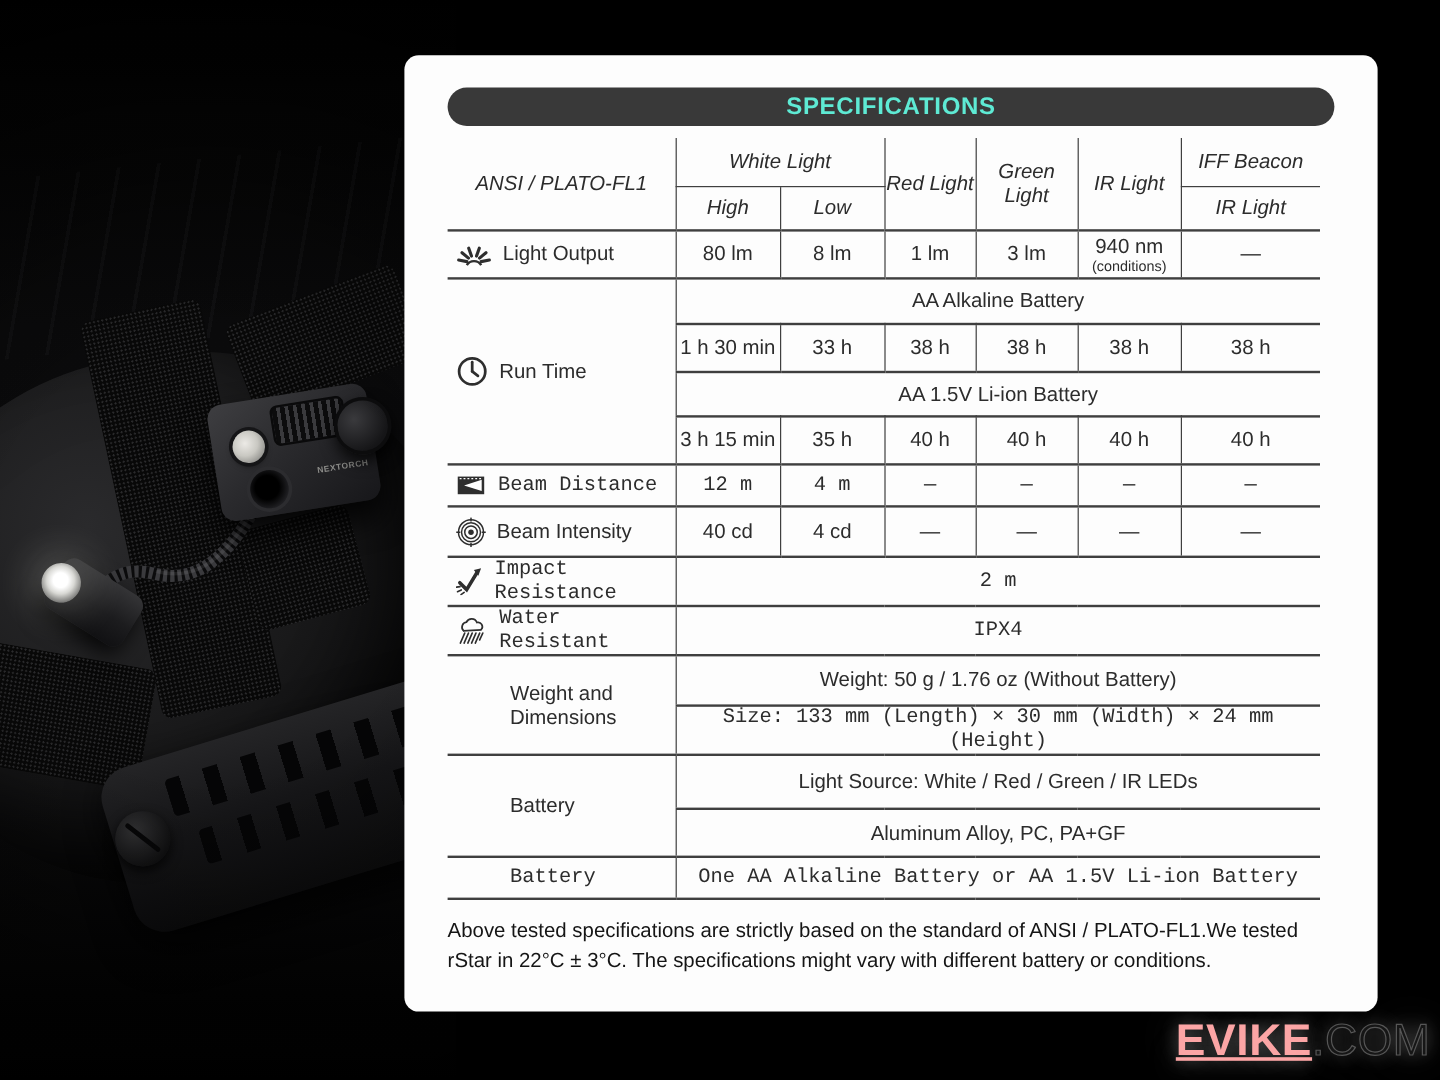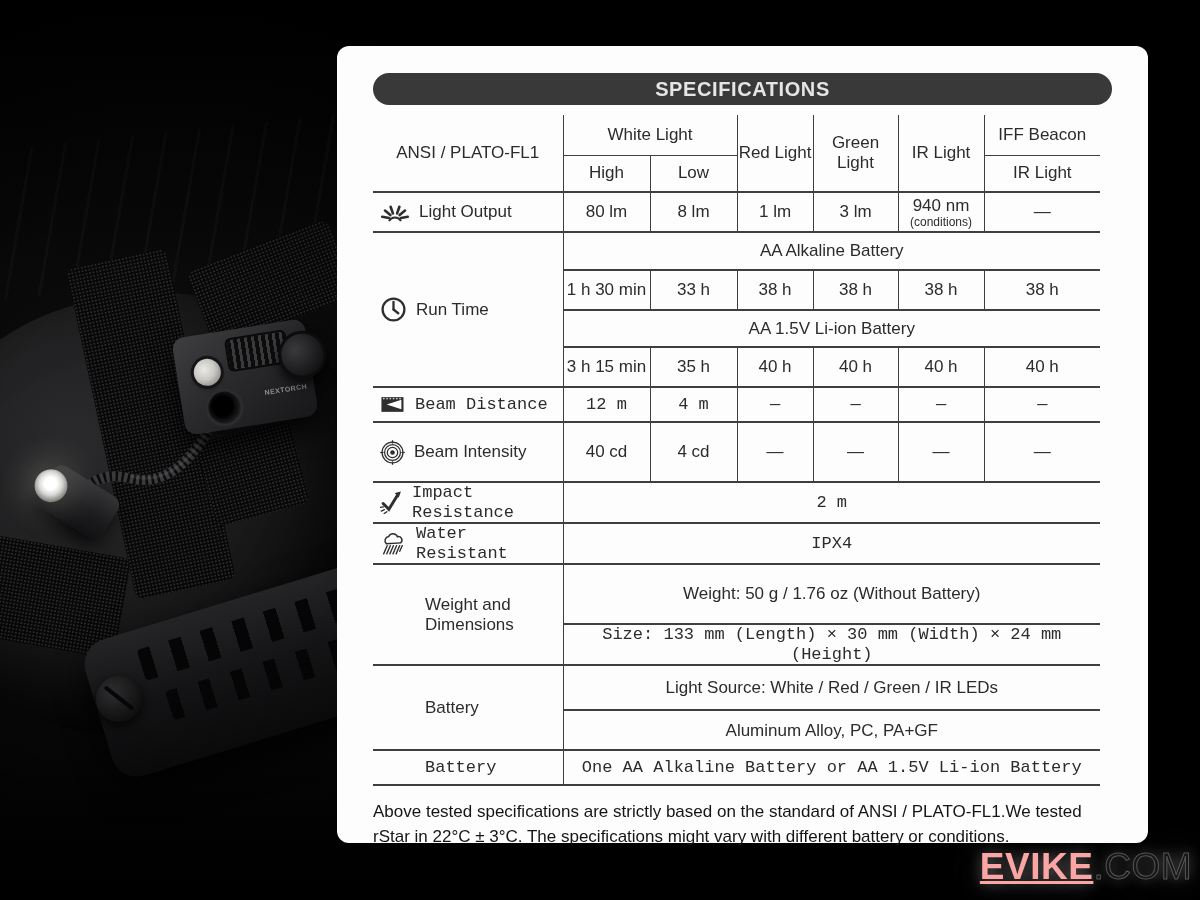--- a/index.html
+++ b/index.html
@@ -56,32 +56,32 @@
     background:radial-gradient(circle at 45% 45%,#fff 0 24%,#d8d8d4 45%,#6f6f6d 75%,#303032 100%);
     box-shadow:0 0 32px 8px rgba(255,255,242,.22);}
   .photo-vignette{position:absolute;left:0;top:0;width:380px;height:900px;
     background:radial-gradient(circle at 45% 52%,transparent 35%,rgba(0,0,0,.6) 100%);}
 
   
   .card{position:absolute;left:337px;top:46px;width:811px;height:797px;background:#fdfdfd;
     border-radius:12px;z-index:3;}
   .title-pill{margin:27px 36px 0 36px;height:32px;border-radius:17px;background:#393939;
     display:flex;align-items:center;justify-content:center;}
-  .title-pill span{color:#e5e5e5;font-size:20px;font-weight:bold;letter-spacing:.6px;}
+  .title-pill span{color:#5eead4;font-size:20px;font-weight:bold;letter-spacing:.6px;}
 
   table.spec{margin:10px 0 0 36px;border-collapse:collapse;table-layout:fixed;width:727px;
     color:#2c2c2c;font-size:17px;}
   table.spec td,table.spec th{border:1.6px solid #3f3f3f;border-top-width:2px;border-bottom-width:2px;
     padding:0;text-align:center;font-weight:normal;vertical-align:middle;line-height:1.15;}
-  table.spec .no-top{border-top:none;}
+  table.spec .no-top{border-top:none;font-style:italic;}
   table.spec .no-left{border-left:none;}
   table.spec .no-right{border-right:none;}
   table.spec .thin-bottom{border-bottom-width:1.4px;}
   tr.rh37{height:37px;}tr.rh38{height:38px;}tr.rh40{height:40px;}
-  tr.rh41{height:35px;font-family:Liberation Mono, monospace;}tr.rh42{height:60px;}tr.rh45{height:45px;}
+  tr.rh41{height:35px;font-family:Liberation Mono, monospace;}tr.rh42{height:42px;}tr.rh45{height:45px;}
   .lbl{display:flex;align-items:center;gap:9px;padding-left:7px;text-align:left;}
   .lbl svg{flex:0 0 auto;}
   .lbl-noicon{display:block;text-align:left;padding-left:52px;}
   .val-left{text-align:left;padding-left:12px;}
   .sub-note{display:block;font-size:12px;line-height:1;margin-top:1px;}
 
   .footnote{margin:14px 36px 0 36px;width:733px;font-size:17px;line-height:1.45;color:#151515;}
 
   
   .watermark{position:absolute;right:8px;bottom:12px;z-index:2;font-size:37px;font-weight:bold;

